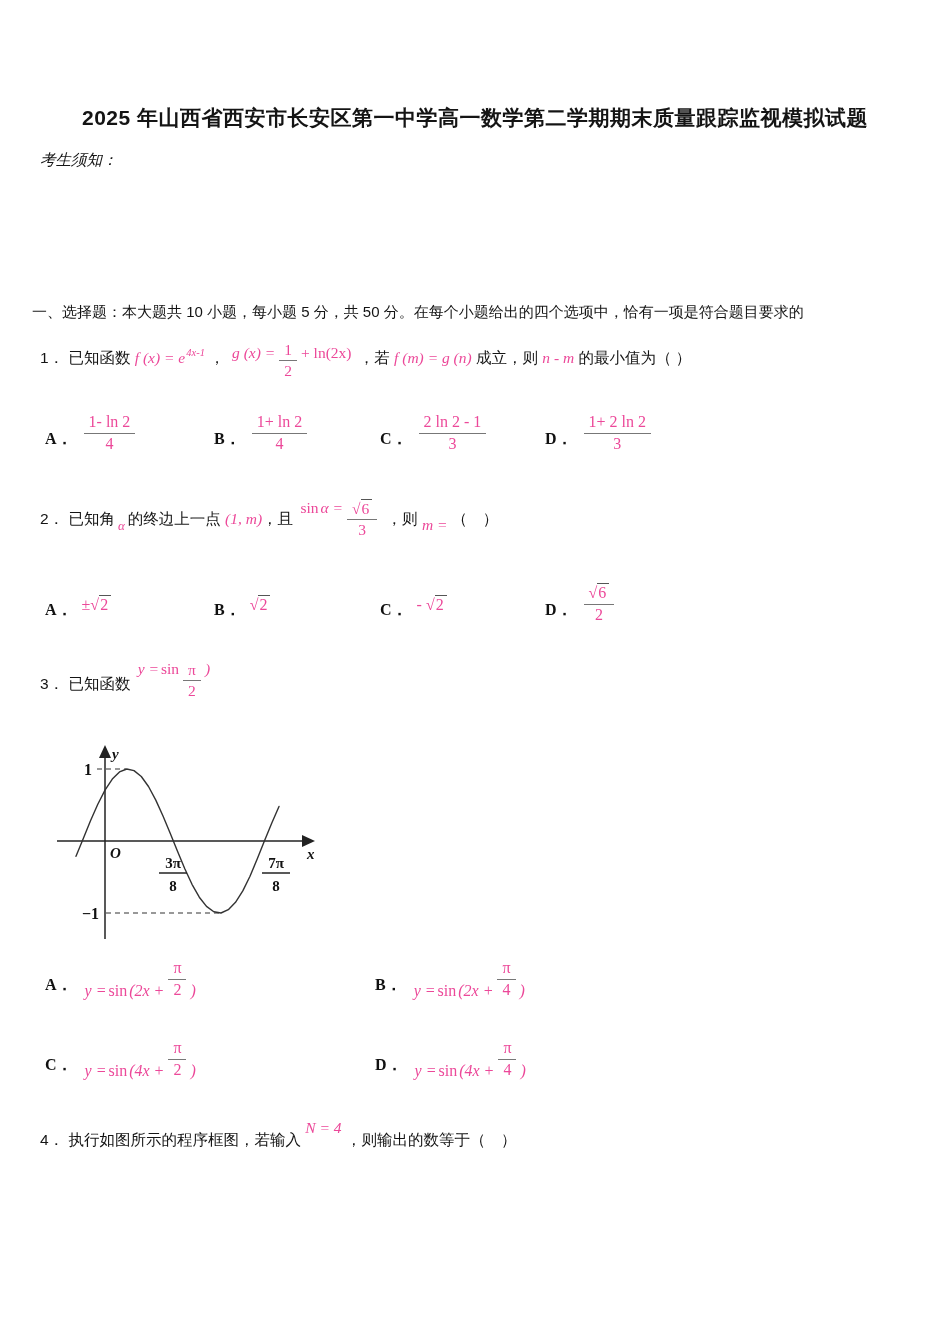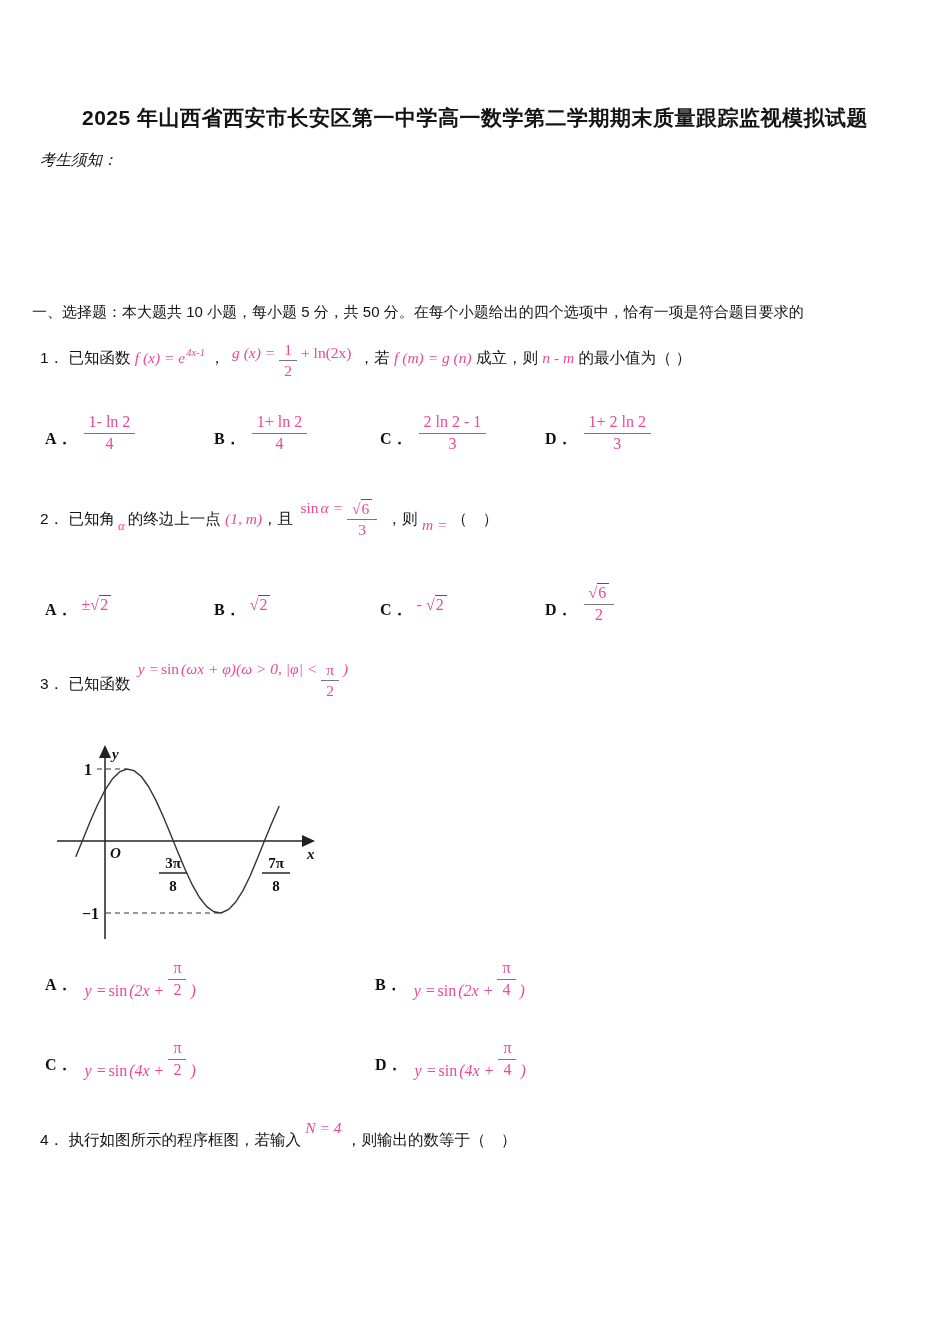--- a/index.html
+++ b/index.html
@@ -169,21 +169,20 @@
         </span>
     </div>
   </div>
 
   <div class="qline" id="q3">
     <span>3．</span>
     <span>已知函数</span>
     <span class="mg raise16 gray">
       <span class="math">y =</span>
       <span class="mu">sin</span>
-      <span class="math">(ωx + φ)(ω &gt; 0, |φ| &lt;</span>
       <span class="frac">
           <span class="num">π</span>
           <span class="den">2</span>
         </span>
       <span class="math">)</span>
     </span>
   </div>
 
   <div class="figure">
     <svg width="270" height="206" viewBox="0 0 270 206">

